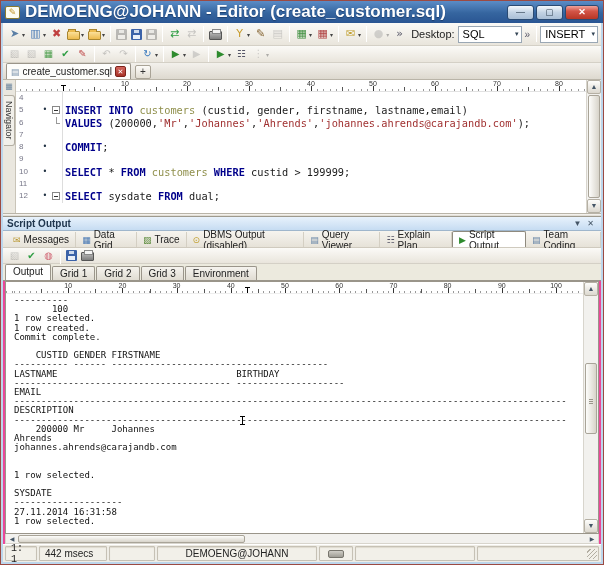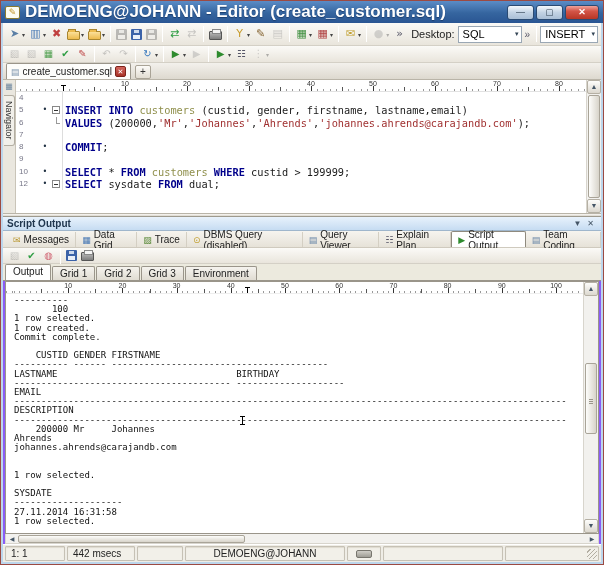--- a/index.html
+++ b/index.html
@@ -79,21 +79,21 @@
   
   .vscroll { width:15px; background:#f2f1ee; border-left:1px solid #d8d5cd; display:flex; flex-direction:column; }
   .sarrow { height:14px; background:linear-gradient(#fdfdfb,#dcd8cf); border:1px solid #b5b0a4; border-radius:2px; font-size:7px; color:#456; text-align:center; line-height:12px; }
   .strack { flex:1; position:relative; }
   .sthumb { position:absolute; left:1px; right:1px; background:linear-gradient(90deg,#fdfdfb,#d8d4ca); border:1px solid #a9a498; border-radius:2px; }
   .sgrip { position:absolute; left:3px; right:3px; top:50%; height:5px; background:repeating-linear-gradient(#9a958a 0 1px,transparent 1px 2px); }
 
   .splitter { height:4px; background:linear-gradient(#fbfaf7,#d9d5cb); border-top:1px solid #b9b4a8; border-bottom:1px solid #9e9a8e; }
 
   
-  .panel { flex:1; display:flex; flex-direction:column; min-height:0; background:#8b5cf6; }
+  .panel { flex:1; display:flex; flex-direction:column; min-height:0; background:#ec4899; }
   .phdr { height:14px; background:linear-gradient(#e8f2fc,#c6dcf2); border-bottom:1px solid #9fb6cc; display:flex; align-items:center; padding:0 4px; }
   .phdr .ptitle { flex:1; font-size:10px; font-weight:bold; color:#20364e; }
   .phicon { font-size:8px; color:#456; padding:0 3px; }
   .ptabs { height:17px; display:flex; align-items:flex-end; background:linear-gradient(#f6f4ef,#e6e2d8); border-bottom:1px solid #cfcabe; padding-left:4px; }
   .ptab { display:flex; align-items:center; gap:3px; height:15px; padding:0 6px; font-size:10px; color:#222; border-right:1px solid #d4cfc3; }
   .ptab .picon { font-size:9px; font-family:"DejaVu Sans",sans-serif; }
   .ptab.sel { background:#fff; border:1px solid #8f8a7e; border-bottom:none; border-radius:2px 2px 0 0; height:16px; }
   .ptoolbar { height:16px; display:flex; align-items:center; background:linear-gradient(#fbfaf7,#e9e5dc); border-bottom:1px solid #d4d0c6; padding:0 3px; }
   .ptoolbar .tbtn { height:14px; }
   .ptoolbar .tglyph { font-size:10px; }
@@ -108,21 +108,21 @@
   .ocaret::before { content:""; position:absolute; left:-2px; top:0; width:5px; height:1px; background:#000; }
   .ocaret::after { content:""; position:absolute; left:-2px; bottom:0; width:5px; height:1px; background:#000; }
   .ohscroll { height:10px; margin:0 2px; background:#f2f1ee; border:1px solid #d8d5cd; border-top:none; display:flex; align-items:center; }
   .harrow { width:12px; font-size:6px; color:#456; text-align:center; }
   .htrack { flex:1; height:8px; position:relative; }
   .hthumb { position:absolute; top:0; left:0; width:40%; height:8px; background:linear-gradient(#fdfdfb,#d8d4ca); border:1px solid #a9a498; border-radius:2px; }
 
   
   .statusbar { height:18px; background:#efede6; border-top:1px solid #fff; display:flex; align-items:stretch; padding:1px 2px; gap:2px; }
   .sbcell { border:1px solid #c6c1b5; border-radius:1px; font-size:10px; color:#222; display:flex; align-items:center; padding:0 5px; background:#f2f0e9; box-shadow:inset 0 1px 1px #dedacf; }
-  .sbcell.c0 { width:60px; }
+  .sbcell.c0 { width:32px;font-family:Liberation Mono, monospace; }
   .sbcell.c1 { width:68px; }
   .sbcell.c2 { width:46px; }
   .sbcell.c3 { width:160px; justify-content:center; }
   .sbcell.c4 { width:34px; justify-content:center; }
   .sbcell.c5 { width:120px; }
   .sbcell.c6 { flex:1; position:relative; }
   .kbicon { width:16px; height:8px; background:linear-gradient(#cfcdc6,#9e9c94); border:1px solid #77756d; border-radius:2px; }
   .grip { position:absolute; right:1px; bottom:1px; width:10px; height:10px; background:repeating-linear-gradient(135deg,transparent 0 2px,#b3aea2 2px 3px); }
 </style>
 </head>
@@ -324,20 +324,21 @@
             <div class="rcaret" style="left: 45px;"></div>
           </div>
         <div class="elines" id="elines">
             <div class="eline"><span class="lnum">4</span><span class="lbul"></span><span class="lfold"></span><span class="lcode"></span></div>
             <div class="eline"><span class="lnum">5</span><span class="lbul">•</span><span class="lfold"><span class="foldbox"></span></span><span class="lcode"><span class="tok-kw">INSERT INTO </span><span class="tok-tbl">customers</span><span class="tok-pl"> (custid, gender, firstname, lastname,email)</span></span></div>
             <div class="eline"><span class="lnum">6</span><span class="lbul"></span><span class="lfold"><span class="foldline"></span></span><span class="lcode"><span class="tok-kw">VALUES </span><span class="tok-pl">(</span><span class="tok-num">200000</span><span class="tok-pl">,</span><span class="tok-str">'Mr'</span><span class="tok-pl">,</span><span class="tok-str">'Johannes'</span><span class="tok-pl">,</span><span class="tok-str">'Ahrends'</span><span class="tok-pl">,</span><span class="tok-str">'johannes.ahrends@carajandb.com'</span><span class="tok-pl">);</span></span></div>
             <div class="eline"><span class="lnum">7</span><span class="lbul"></span><span class="lfold"></span><span class="lcode"></span></div>
             <div class="eline"><span class="lnum">8</span><span class="lbul">•</span><span class="lfold"></span><span class="lcode"><span class="tok-kw">COMMIT</span><span class="tok-pl">;</span></span></div>
             <div class="eline"><span class="lnum">9</span><span class="lbul"></span><span class="lfold"></span><span class="lcode"></span></div>
             <div class="eline"><span class="lnum">10</span><span class="lbul">•</span><span class="lfold"></span><span class="lcode"><span class="tok-kw">SELECT</span><span class="tok-pl"> * </span><span class="tok-kw">FROM</span><span class="tok-pl"> </span><span class="tok-tbl">customers</span><span class="tok-pl"> </span><span class="tok-kw">WHERE</span><span class="tok-pl"> custid &gt; </span><span class="tok-num">199999</span><span class="tok-pl">;</span></span></div>
+            <div class="eline"><span class="lnum">11</span><span class="lbul"></span><span class="lfold"></span><span class="lcode"></span></div>
             <div class="eline"><span class="lnum">12</span><span class="lbul">•</span><span class="lfold"><span class="foldbox"></span></span><span class="lcode"><span class="tok-kw">SELECT</span><span class="tok-pl"> sysdate </span><span class="tok-kw">FROM</span><span class="tok-pl"> dual;</span></span></div>
           </div>
       </div>
       <div class="vscroll">
         <div class="sarrow">▲</div>
         <div class="strack">
             <div class="sthumb" style="top:1px; bottom:1px;"></div>
           </div>
         <div class="sarrow">▼</div>
       </div>
@@ -359,21 +360,21 @@
           <div class="ptab">
             <span class="picon" style="color: rgb(74, 122, 181);">▦</span>
             <span>Data Grid</span>
           </div>
           <div class="ptab">
             <span class="picon" style="color: rgb(90, 138, 58);">▨</span>
             <span>Trace</span>
           </div>
           <div class="ptab">
             <span class="picon" style="color: rgb(194, 160, 48);">⊙</span>
-            <span>DBMS Query (disabled)</span>
+            <span>DBMS Output (disabled)</span>
           </div>
           <div class="ptab">
             <span class="picon" style="color: rgb(106, 135, 168);">▤</span>
             <span>Query Viewer</span>
           </div>
           <div class="ptab">
             <span class="picon" style="color: rgb(85, 85, 102);">☷</span>
             <span>Explain Plan</span>
           </div>
           <div class="ptab sel">

